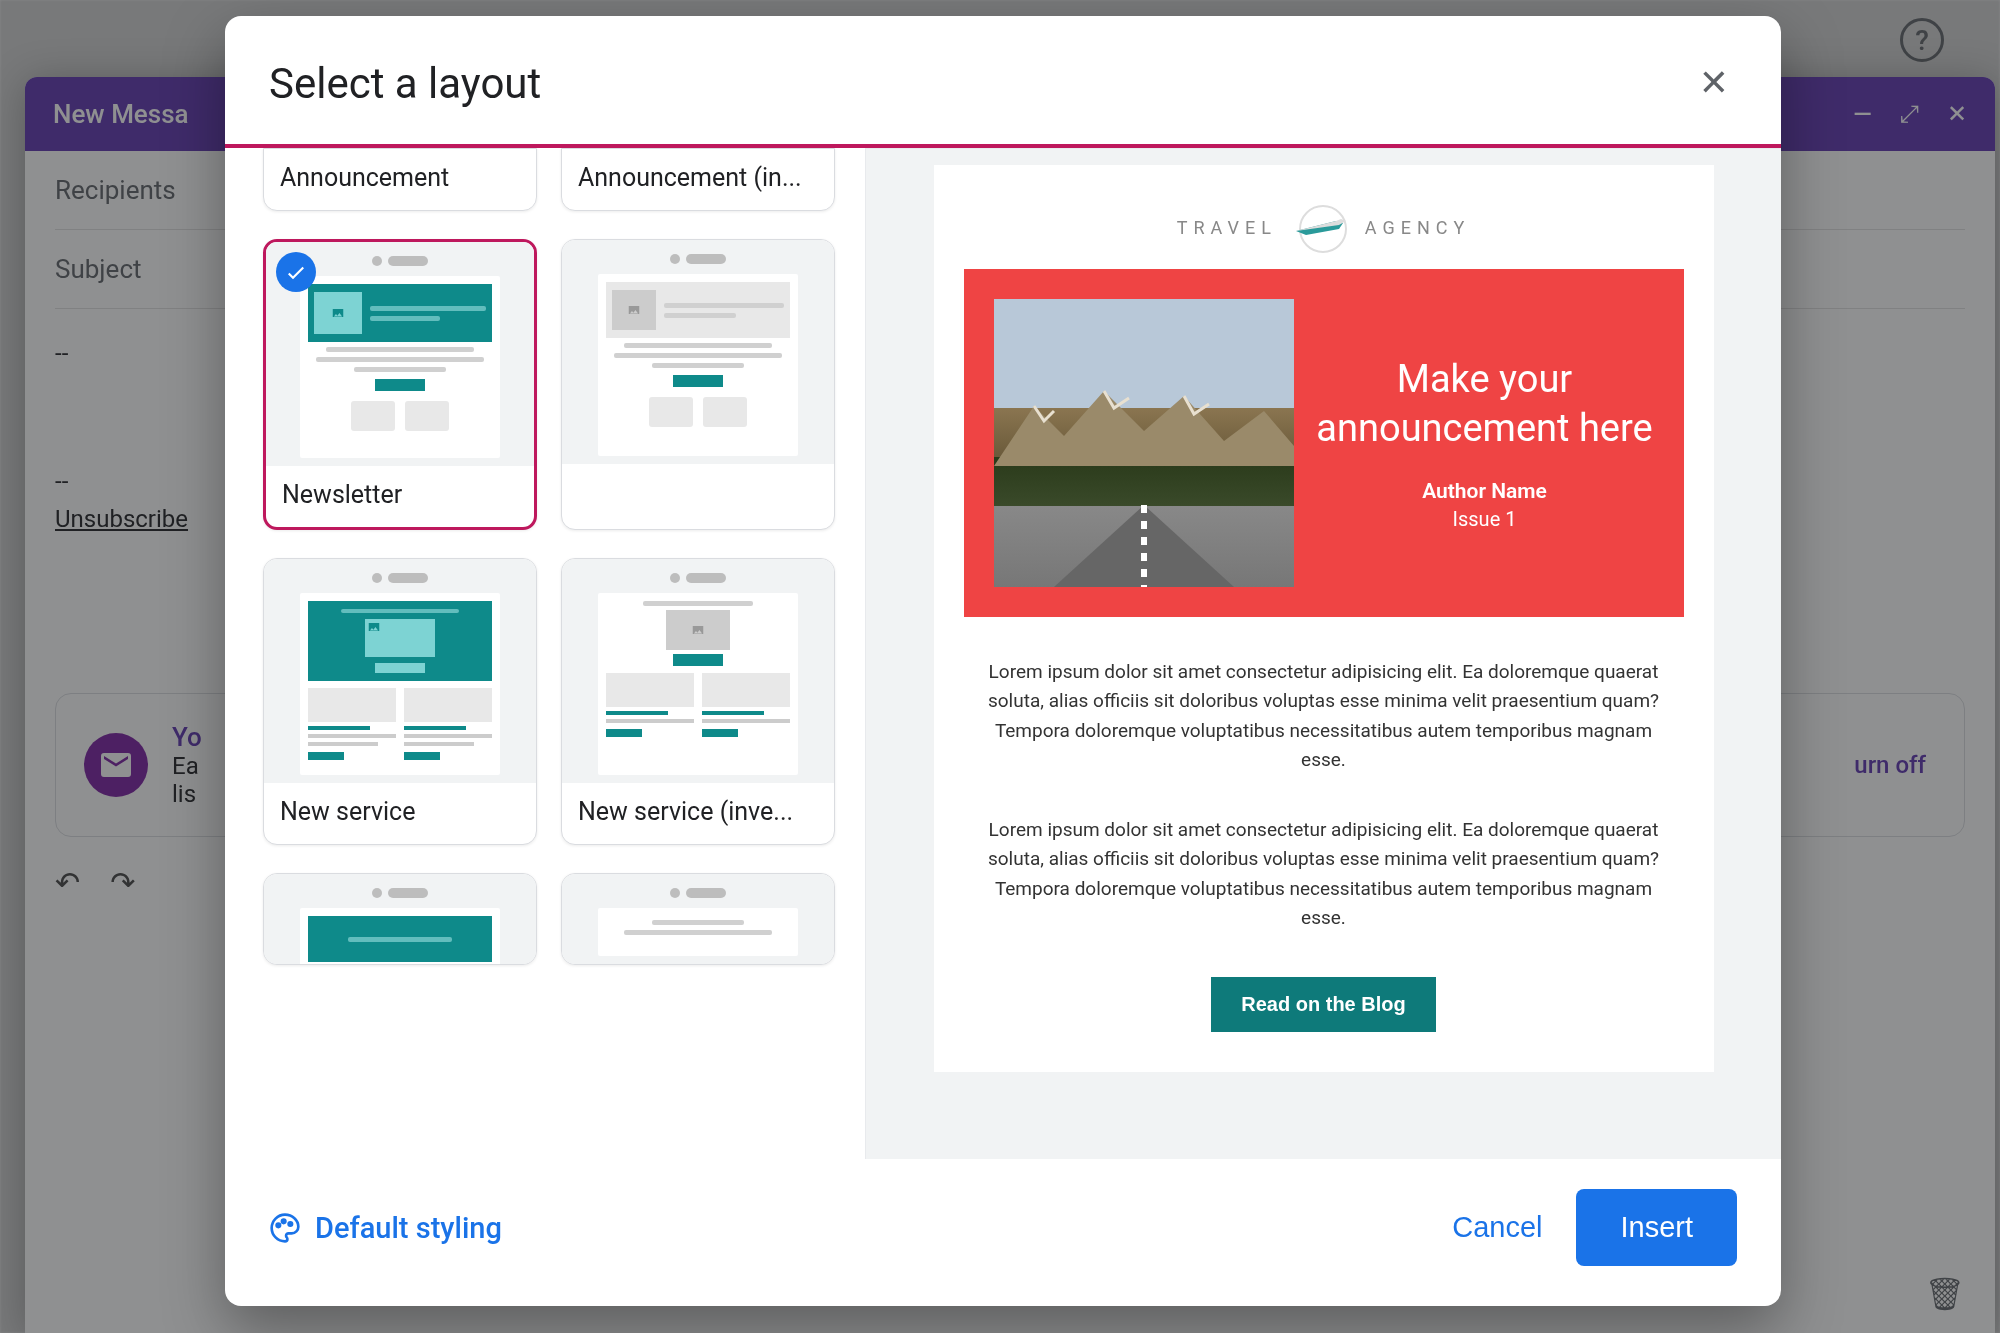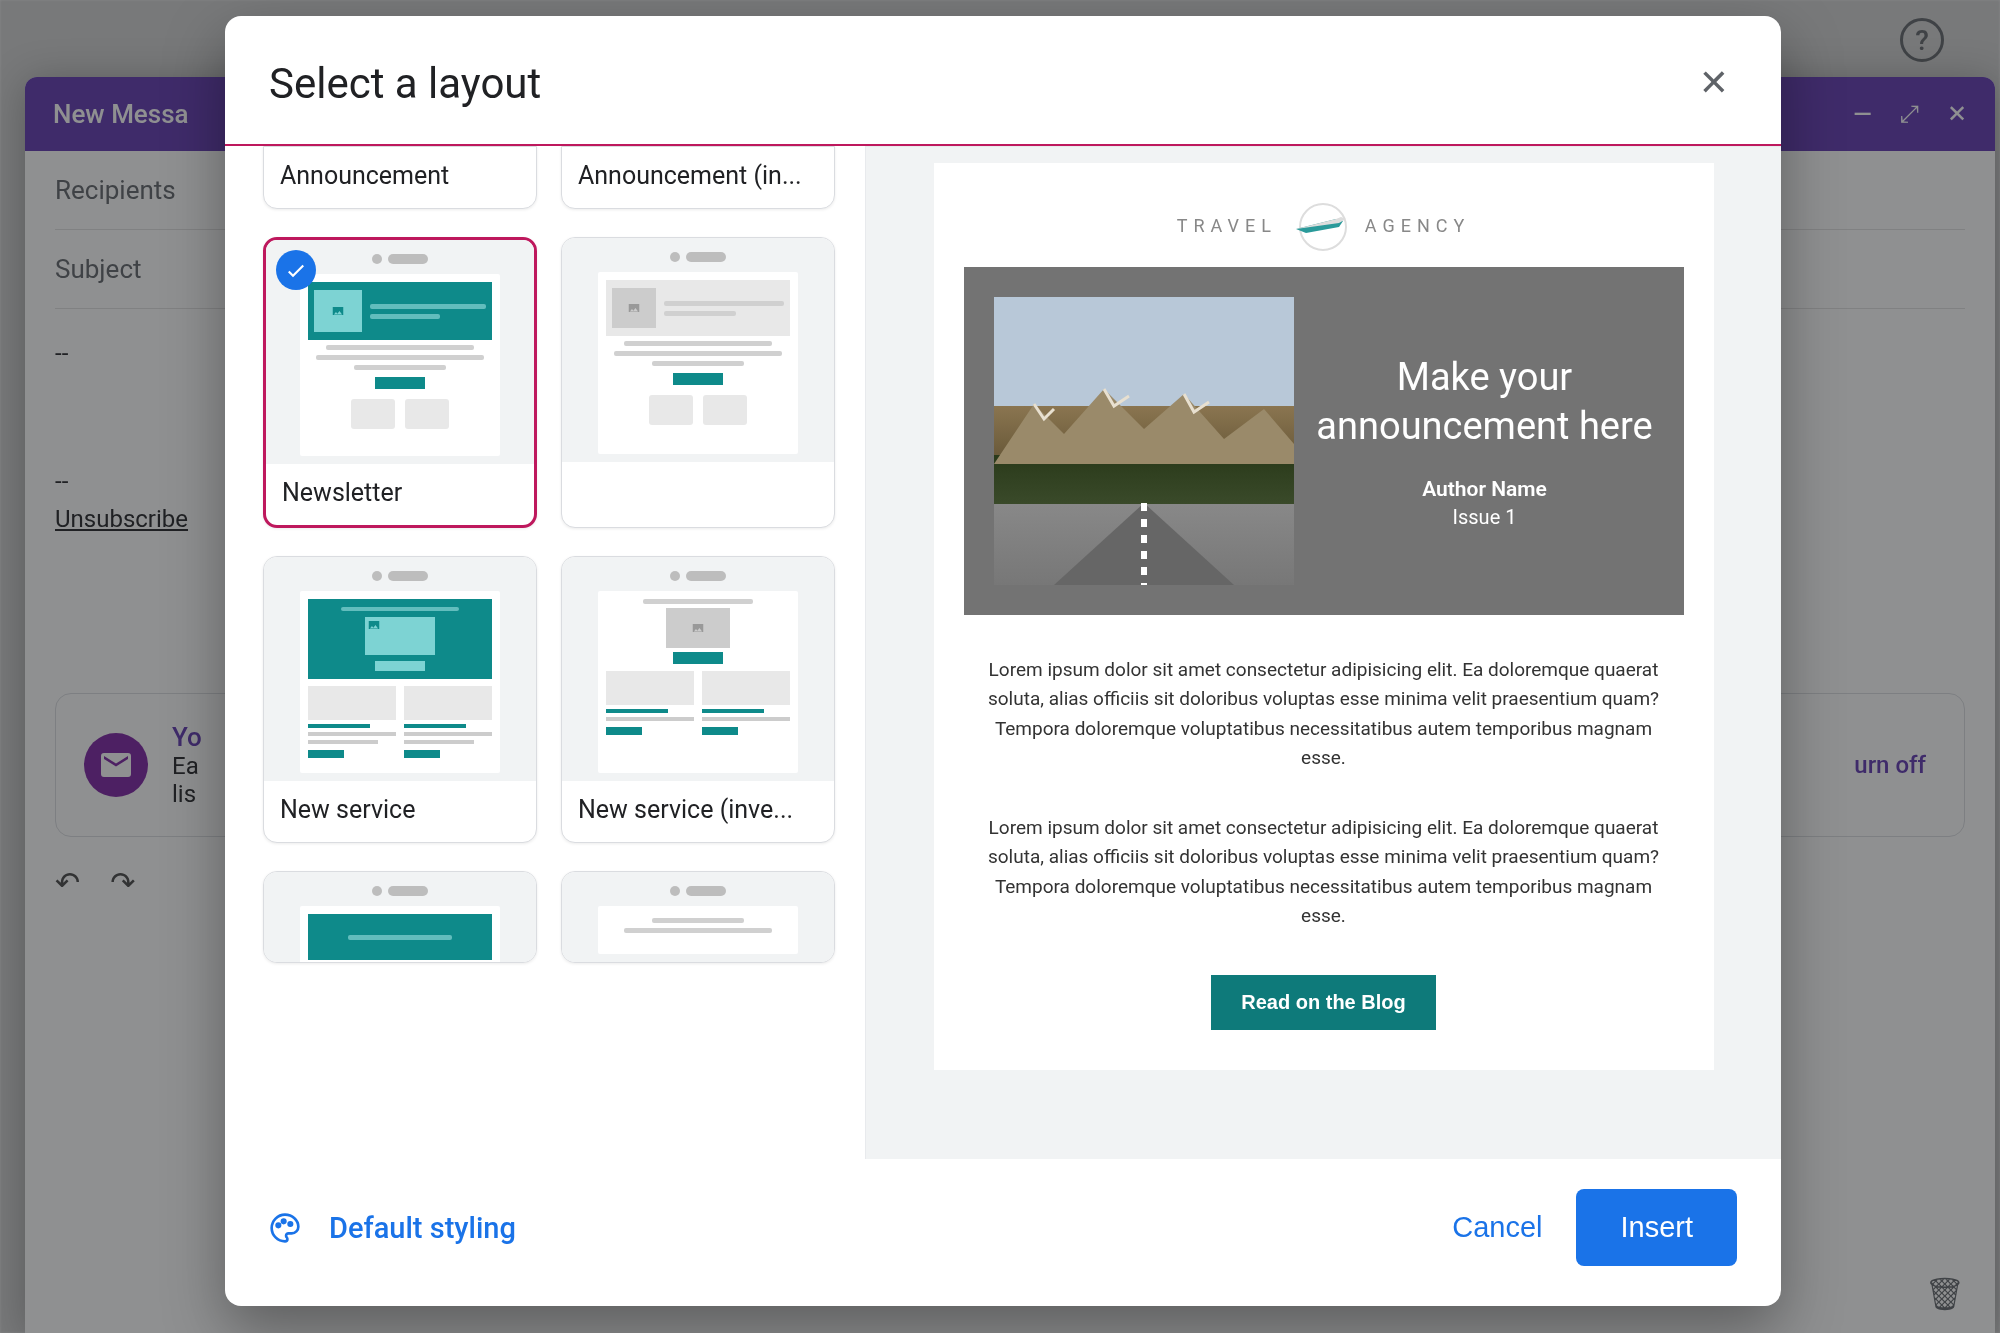--- a/index.html
+++ b/index.html
@@ -18,55 +18,55 @@
 .promo-icon svg { width: 36px; height: 36px; fill: #fff; }
 .promo-text { flex: 1; font-size: 24px; color: #202124; }
 .promo-text .y { color: #5e35b1; font-weight: 500; font-size: 26px; }
 .turnoff { color: #5e35b1; font-size: 24px; font-weight: 500; cursor: pointer; margin-left: auto; margin-right:10px;}
 .compose-footer { position:absolute; bottom:20px; left:30px; right:30px; display: flex; align-items: center; gap: 30px; }
 .undo-redo { display: flex; gap: 30px; font-size: 30px; color: #444; }
 .continue-btn { background: #5e35b1; color: #fff; border: none; border-radius: 40px; padding: 24px 50px; font-size: 28px; font-weight: 500; cursor: pointer; margin-top:20px;}
 .trash-icon { margin-left:auto; font-size: 32px; color: #5f6368; cursor: pointer; }
 .overlay { position: absolute; inset: 0; background: rgba(32,33,36,0.5); }
 .dialog { position: absolute; top: 16px; left: 225px; width: 1556px; height: 1290px; background: #fff; border-radius: 16px; box-shadow: 0 24px 60px rgba(0,0,0,0.35); display: flex; flex-direction: column; overflow: hidden; }
-.dialog-header { padding: 38px 44px 32px; display: flex; justify-content: space-between; align-items: center; border-bottom: 2px solid #be185d;}
+.dialog-header { padding: 38px 44px 32px; display: flex; justify-content: space-between; align-items: center; border-bottom: 4px solid #be185d;}
 .dialog-title { font-size: 42px; color: #202124; font-weight: 400; }
 .close-x { font-size: 36px; color: #5f6368; cursor: pointer; font-weight: 300; padding:8px;}
 .dialog-body { flex: 1; display: flex; overflow: hidden; }
 .layouts-col { width: 640px; padding: 0 30px 0 38px; overflow-y: auto; }
 .layouts-grid { display: grid; grid-template-columns: 1fr 1fr; gap: 28px 24px; }
 .layout-card { border: 1px solid #dadce0; border-radius: 14px; overflow: hidden; cursor: pointer; background: #fff; box-shadow: 0 1px 3px rgba(0,0,0,0.08); position: relative; }
 .layout-card.selected { border: 3px solid #be185d; }
 .check-badge { position: absolute; top: 10px; left: 10px; width: 40px; height: 40px; background: #1a73e8; border-radius: 50%; display: flex; align-items: center; justify-content: center; }
 .check-badge svg { width: 24px; height: 24px; fill: #fff; }
 .thumb { height: 224px; background: #f1f3f4; display:flex; flex-direction:column; align-items:center; padding: 14px 16px 8px; }
 .thumb-top { display:flex; gap:6px; margin-bottom:10px; align-items:center;}
 .thumb-top .dot{width:10px;height:10px;border-radius:50%;background:#bdbdbd;}
 .thumb-top .bar{width:40px;height:10px;border-radius:5px;background:#bdbdbd;}
 .card-label { padding: 14px 16px 18px; font-size: 25px; color: #202124; white-space: nowrap; overflow: hidden; text-overflow: ellipsis; }
 .preview-col { flex: 1; background: #f1f3f4; overflow-y: auto; padding: 16px 28px; border-left:1px solid #e8eaed; border-top: 1px solid #e8eaed;}
 .preview-page { background: #fff; margin: 0 auto; width: 780px; padding: 32px 0 40px; }
 .logo-row { text-align: center; padding: 12px 0 24px; letter-spacing: 6px; font-size: 18px; color: #888; display:flex; align-items:center; justify-content:center; gap:14px;}
 .logo-plane { width:60px; height:36px; position:relative;}
 .logo-plane::before{content:'';position:absolute;width:44px;height:44px;border:2px solid #ddd;border-radius:50%;left:8px;top:-4px;}
 .logo-plane svg{position:absolute;left:0;top:2px;}
-.hero { background: #737373; margin: 0 30px; padding: 30px; display: flex; gap: 22px; align-items: center; }
+.hero { background: #ef4444; margin: 0 30px; padding: 30px; display: flex; gap: 22px; align-items: center; }
 .hero-img { width: 300px; height: 288px; background: linear-gradient(to bottom, #b8c8d8 0%, #b8c8d8 38%, #8a7550 38%, #6a5a3a 55%, #2a3a1a 55%, #3a4a2a 72%, #888 72%, #777 100%); position: relative; overflow:hidden;}
 .mountain{position:absolute;bottom:42%;left:0;right:0;height:80px;}
 .mountain svg{width:100%;height:100%;}
 .road{position:absolute;bottom:0;left:50%;transform:translateX(-50%);width:0;height:0;border-left:90px solid transparent;border-right:90px solid transparent;border-bottom:82px solid #666;}
 .road::after{content:'';position:absolute;bottom:-82px;left:-3px;width:6px;height:82px;background:repeating-linear-gradient(to bottom,#fff 0,#fff 8px,transparent 8px,transparent 16px);}
 .hero-text { flex: 1; text-align: center; color: #fff; }
 .hero-text h2 { font-size: 38px; font-weight: 400; line-height: 1.3; margin-bottom: 26px; }
 .hero-text .author { font-size: 21px; font-weight: 600; }
 .hero-text .issue { font-size: 20px; margin-top: 4px; }
 .para { padding: 40px 40px 0; text-align: center; font-size: 19px; color: #333; line-height: 1.55; }
 .blog-btn { display: block; margin: 44px auto 0; background: #0e7a7a; color: #fff; border: none; padding: 16px 30px; font-size: 20px; font-weight: 600; cursor: pointer; }
 .dialog-footer { padding: 30px 44px 40px; display: flex; align-items: center; border-top: 0px solid #e0e0e0; }
-.default-styling { display: flex; align-items: center; gap: 28px; color: #1a73e8; font-size: 29px; font-weight: 500; cursor: pointer; }
+.default-styling { display: flex; align-items: center; gap: 14px; color: #1a73e8; font-size: 29px; font-weight: 500; cursor: pointer; }
 .palette-icon { width: 32px; height: 32px; }
 .footer-actions { margin-left: auto; display: flex; gap: 34px; align-items: center; }
 .cancel-btn { color: #1a73e8; font-size: 29px; font-weight: 500; background: none; border: none; cursor: pointer; }
 .insert-btn { background: #1a73e8; color: #fff; border: none; border-radius: 8px; padding: 22px 44px; font-size: 29px; font-weight: 500; cursor: pointer; }
 .help-icon { position: absolute; top: 18px; right: 56px; width: 44px; height: 44px; border: 3px solid #5f6368; border-radius: 50%; display: flex; align-items: center; justify-content: center; font-size: 28px; color: #5f6368; font-weight:500;}
 
 
 .mini { width: 200px; background:#fff; border-radius:2px; flex:1; display:flex; flex-direction:column; padding:8px; gap:5px;}
 .mini-inv { display:flex; gap:0; padding:0;}
 .mini-inv .side{width:24px;background:#0e8a8a;}

